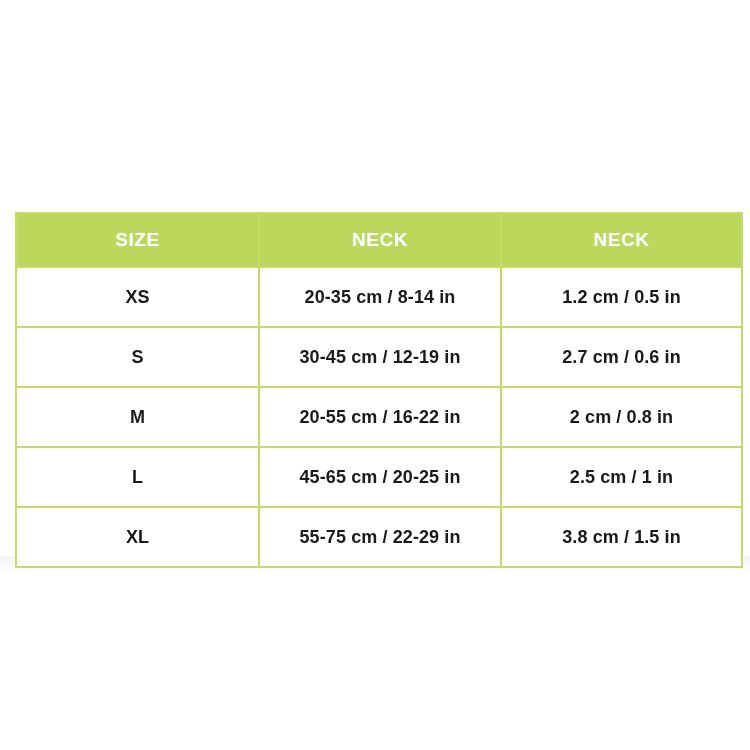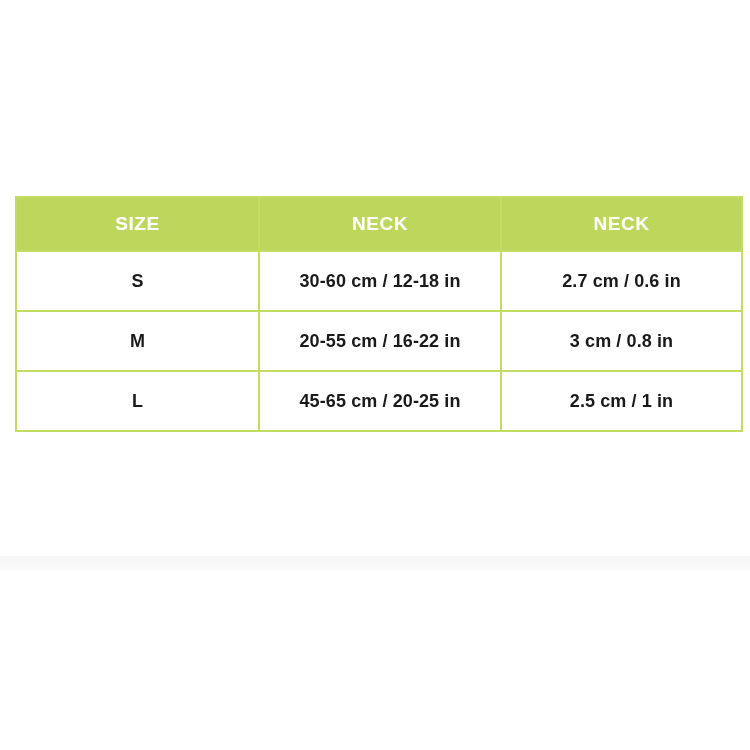--- a/index.html
+++ b/index.html
@@ -21,21 +21,21 @@
     left: 0;
     top: 556px;
     width: 750px;
     height: 17px;
     background: linear-gradient(to bottom, #f4f4f4 0%, #fafafa 60%, #ffffff 100%);
   }
 
   #size-chart-table {
     position: absolute;
     left: 15px;
-    top: 196px;
+    top: 212px;
     width: 720px;
     border-collapse: collapse;
     table-layout: fixed;
   }
 
   #size-chart-table td,
   #size-chart-table th {
     border: 2px solid #c3dc63;
     padding: 0;
     text-align: center;
@@ -80,28 +80,38 @@
 <table id="size-chart-table">
   <thead>
     <tr>
       <th class="col-size">SIZE</th>
       <th class="col-neck">NECK</th>
       <th class="col-width">NECK</th>
     </tr>
   </thead>
   <tbody>
     <tr>
+      <td class="size-cell">XS</td>
+      <td>20-35 cm / 8-14 in</td>
+      <td>1.2 cm / 0.5 in</td>
+    </tr>
+    <tr>
       <td class="size-cell">S</td>
-      <td>30-60 cm / 12-18 in</td>
+      <td>30-45 cm / 12-19 in</td>
       <td>2.7 cm / 0.6 in</td>
     </tr>
     <tr>
       <td class="size-cell">M</td>
       <td>20-55 cm / 16-22 in</td>
-      <td>3 cm / 0.8 in</td>
+      <td>2 cm / 0.8 in</td>
     </tr>
     <tr>
       <td class="size-cell">L</td>
       <td>45-65 cm / 20-25 in</td>
       <td>2.5 cm / 1 in</td>
     </tr>
+    <tr>
+      <td class="size-cell">XL</td>
+      <td>55-75 cm / 22-29 in</td>
+      <td>3.8 cm / 1.5 in</td>
+    </tr>
   </tbody>
 </table>
 
 </body></html>

